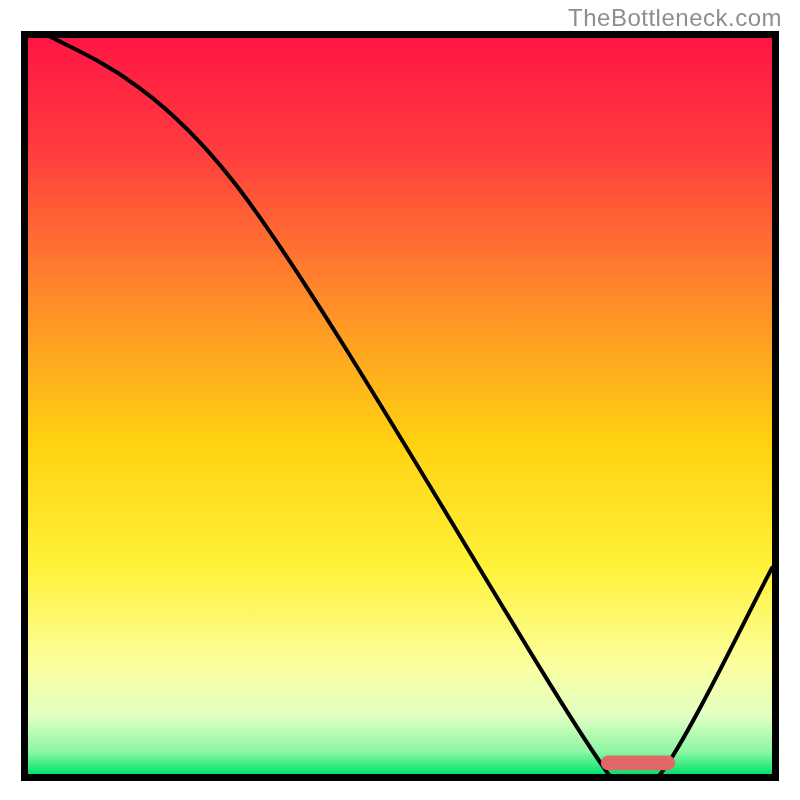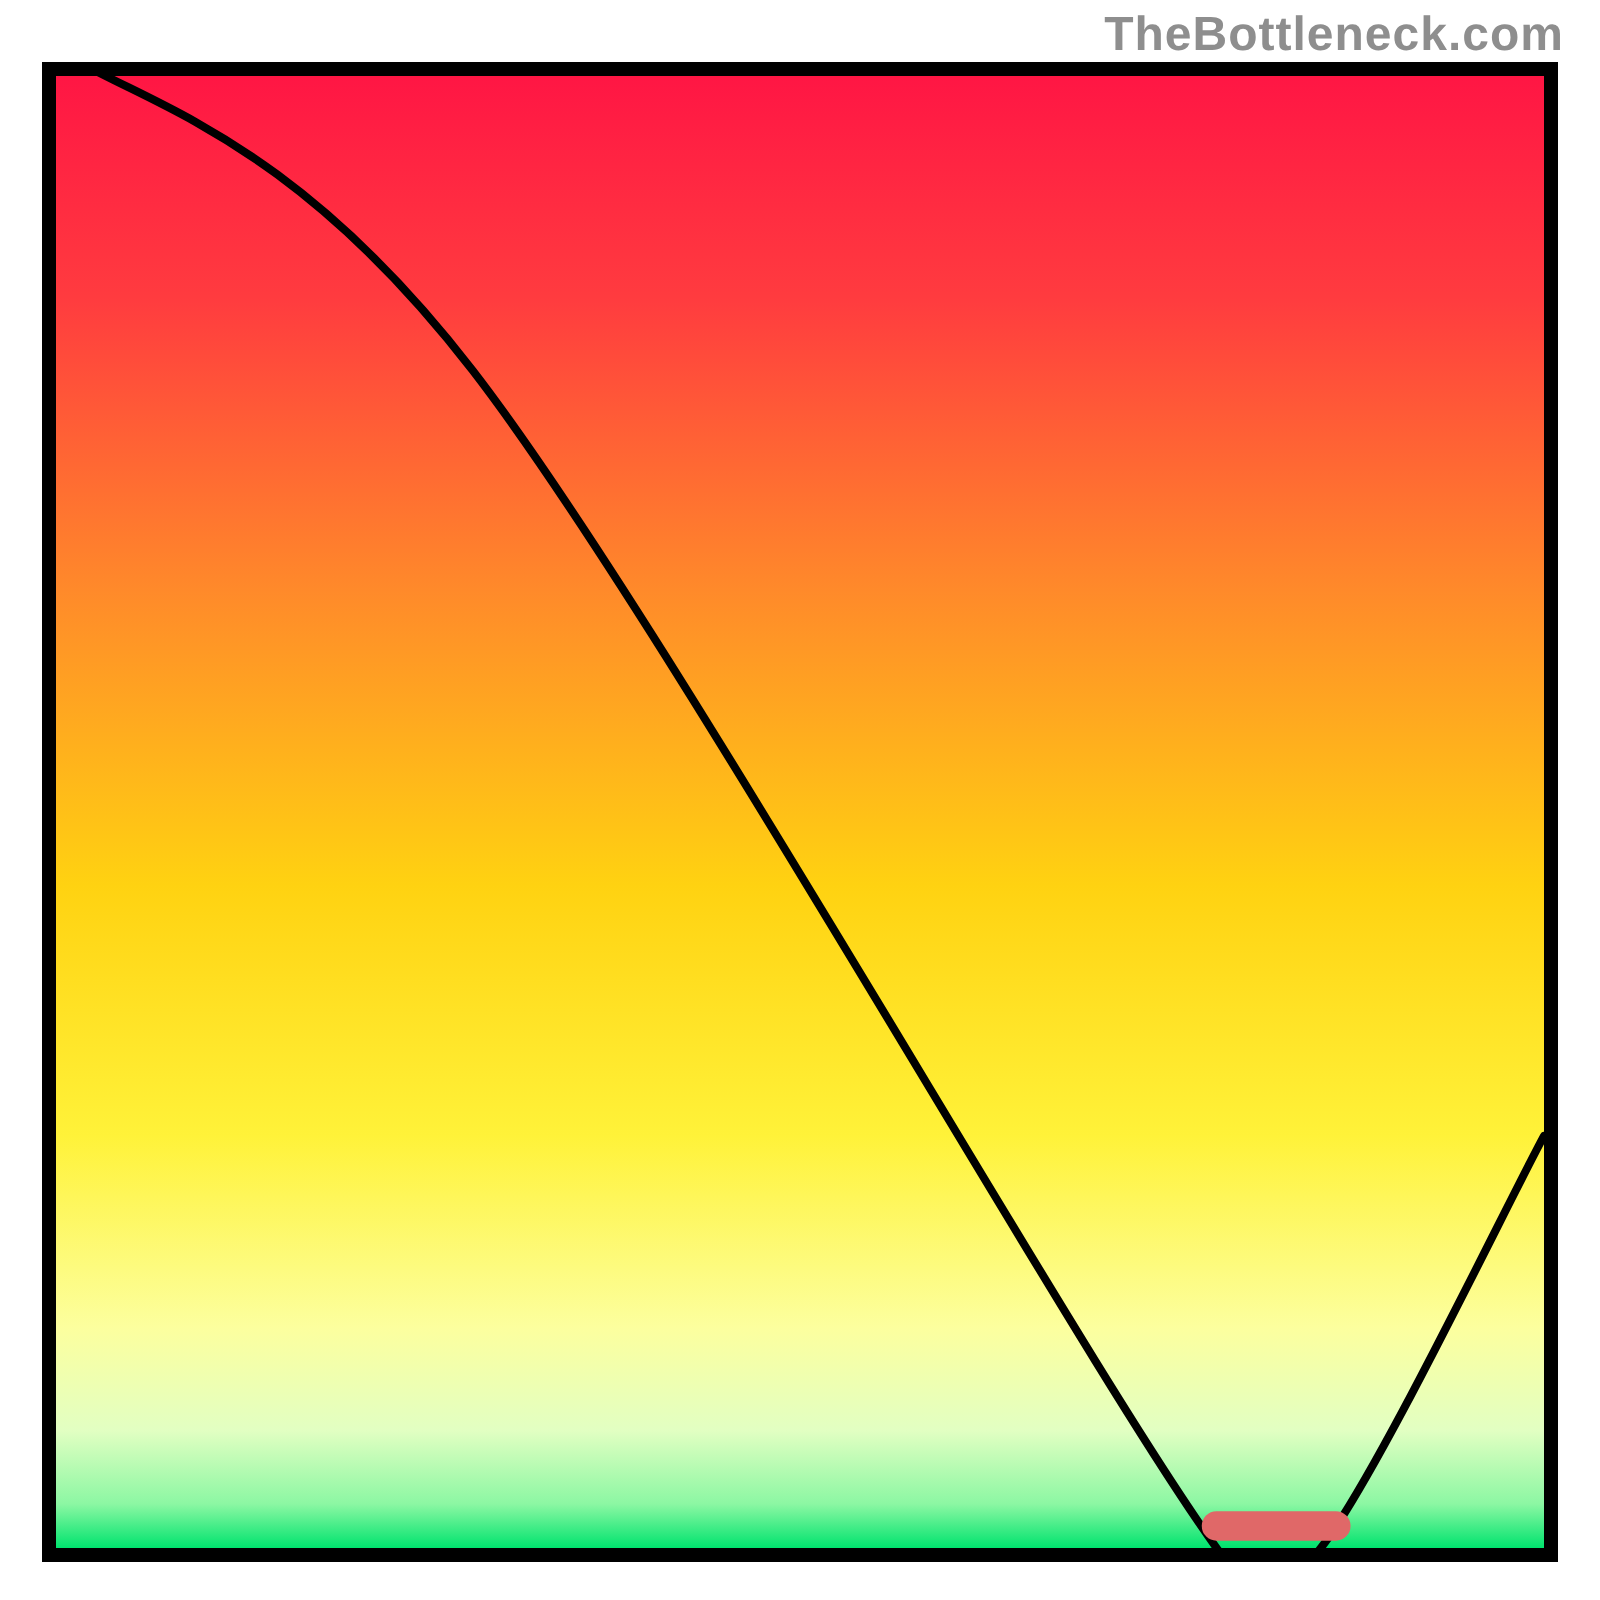--- a/index.html
+++ b/index.html
@@ -14,21 +14,21 @@
     position: relative;
     width: 800px;
     height: 800px;
   }
   .watermark {
     position: absolute;
     top: 4px;
     right: 18px;
     font-family: Arial, Helvetica, sans-serif;
     font-size: 24px;
-    font-weight: bold;
+    font-weight: normal;
     color: #8e8e8e;
     z-index: 10;
     letter-spacing: 0.5px;
     margin-left: 13px;
   }
   .chart-frame {
     position: absolute;
     left: 21px;
     top: 31px;
     width: 758px;

